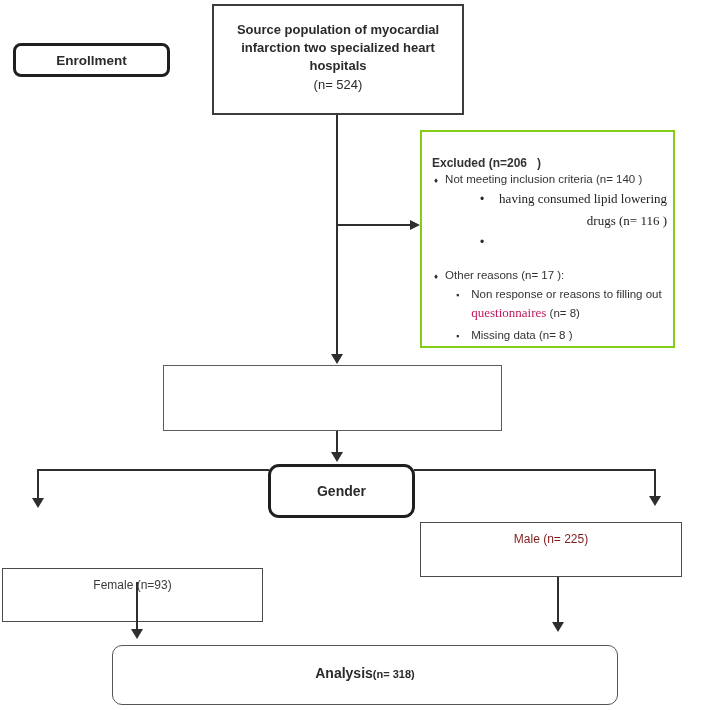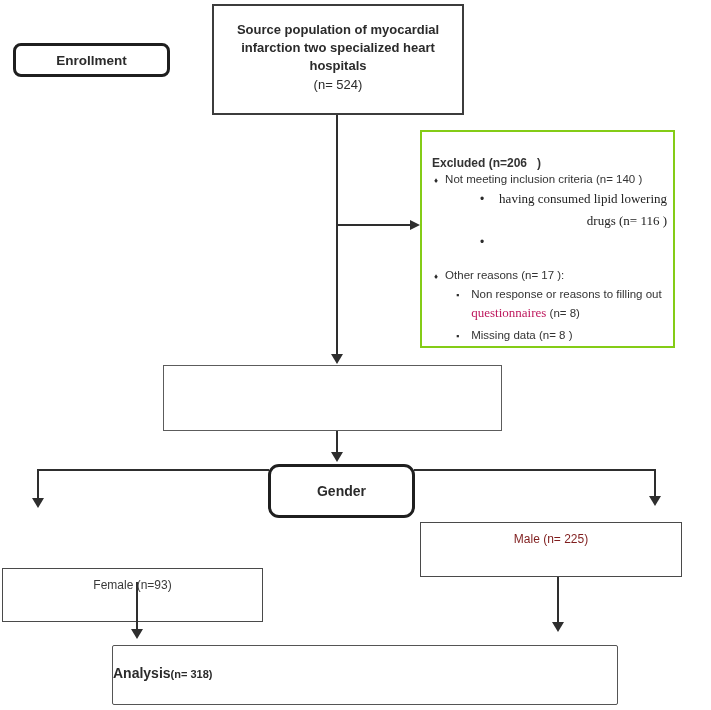--- a/index.html
+++ b/index.html
@@ -70,22 +70,22 @@
     margin-top:40px;
   }
   .male-box {
     left:420px; top:522px; width:262px; height:55px;
     border:1.8px solid #4a4a4a; text-align:center; font-size:12px; color:#7f1d1d;
     padding-top:9px;
   }
 
   .analysis-box {
     left:112px; top:645px; width:506px; height:60px;
-    border:1.8px solid #555; border-radius:2px;
-    display:flex; align-items:baseline; padding-top:19px;
+    border:1.8px solid #555; border-radius:10px;
+    display:flex; align-items:baseline; justify-content:center; padding-top:19px;
   }
   .analysis-label { font-weight:bold; font-size:14px; }
   .analysis-n { font-weight:bold; font-size:11px; }
 
   
   .line { position:absolute; background:#2e2e2e; }
   .arr-down {
     position:absolute; width:0; height:0;
     border-left:6px solid transparent; border-right:6px solid transparent;
     border-top:10px solid #2e2e2e;

